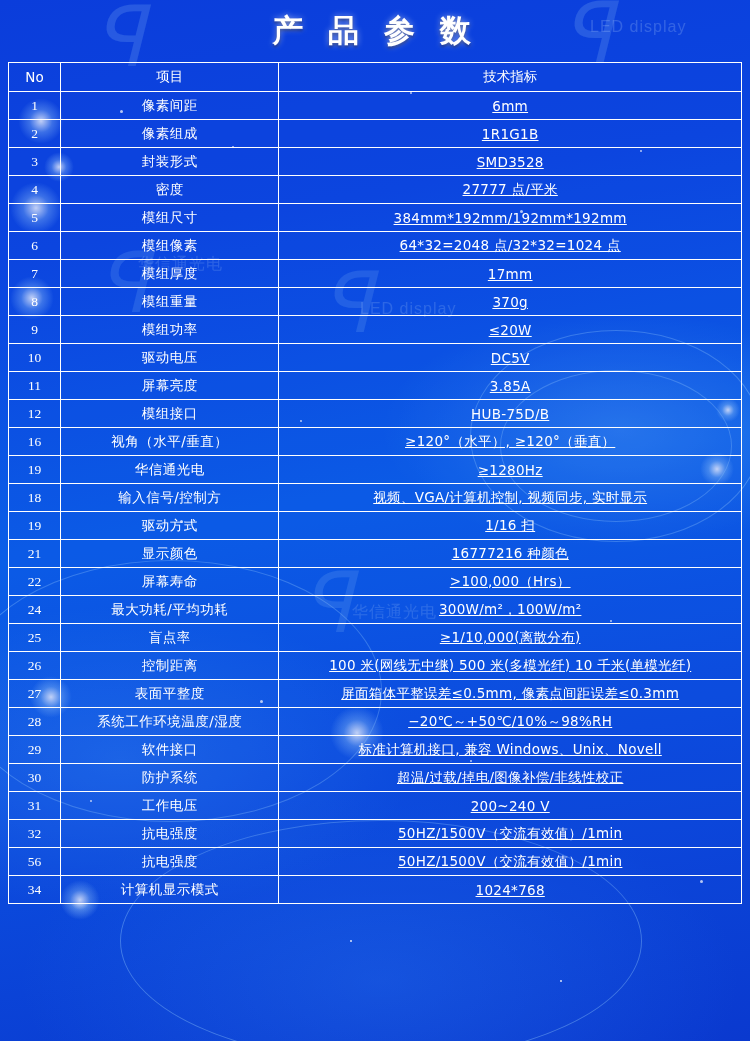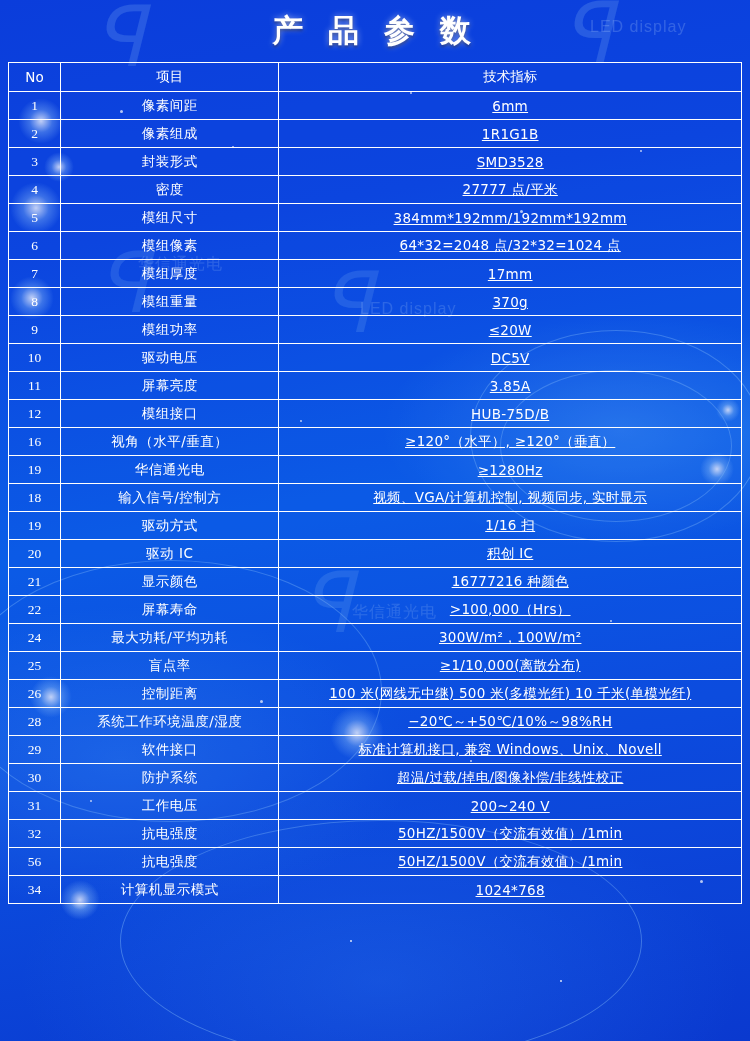--- a/index.html
+++ b/index.html
@@ -248,25 +248,20 @@
             <td class="cell-no">18</td>
             <td class="cell-item">输入信号/控制方</td>
             <td class="cell-spec">视频、VGA/计算机控制, 视频同步, 实时显示</td>
           </tr>
           <tr>
             <td class="cell-no">19</td>
             <td class="cell-item">驱动方式</td>
             <td class="cell-spec">1/16 扫</td>
           </tr>
           <tr>
-            <td class="cell-no">20</td>
-            <td class="cell-item">驱动 IC</td>
-            <td class="cell-spec">积创 IC</td>
-          </tr>
-          <tr>
             <td class="cell-no">21</td>
             <td class="cell-item">显示颜色</td>
             <td class="cell-spec">16777216 种颜色</td>
           </tr>
           <tr>
             <td class="cell-no">22</td>
             <td class="cell-item">屏幕寿命</td>
             <td class="cell-spec">&gt;100,000（Hrs）</td>
           </tr>
           <tr>
@@ -278,20 +273,25 @@
             <td class="cell-no">25</td>
             <td class="cell-item">盲点率</td>
             <td class="cell-spec">≥1/10,000(离散分布)</td>
           </tr>
           <tr>
             <td class="cell-no">26</td>
             <td class="cell-item">控制距离</td>
             <td class="cell-spec">100 米(网线无中继) 500 米(多模光纤) 10 千米(单模光纤)</td>
           </tr>
           <tr>
+            <td class="cell-no">27</td>
+            <td class="cell-item">表面平整度</td>
+            <td class="cell-spec">屏面箱体平整误差≤0.5mm, 像素点间距误差≤0.3mm</td>
+          </tr>
+          <tr>
             <td class="cell-no">28</td>
             <td class="cell-item">系统工作环境温度/湿度</td>
             <td class="cell-spec">−20℃～+50℃/10%～98%RH</td>
           </tr>
           <tr>
             <td class="cell-no">29</td>
             <td class="cell-item">软件接口</td>
             <td class="cell-spec">标准计算机接口, 兼容 Windows、Unix、Novell</td>
           </tr>
           <tr>

